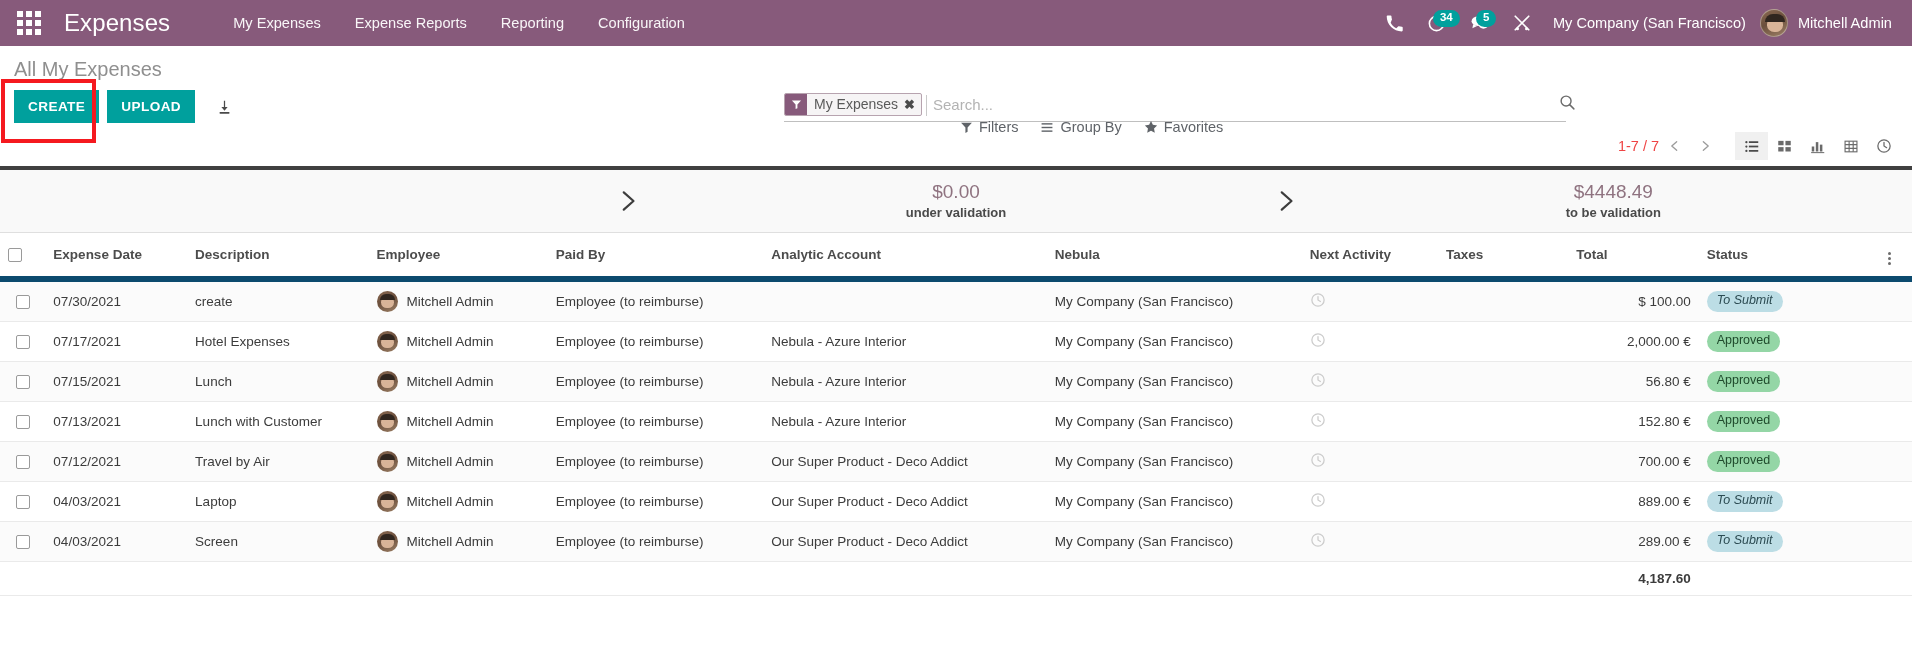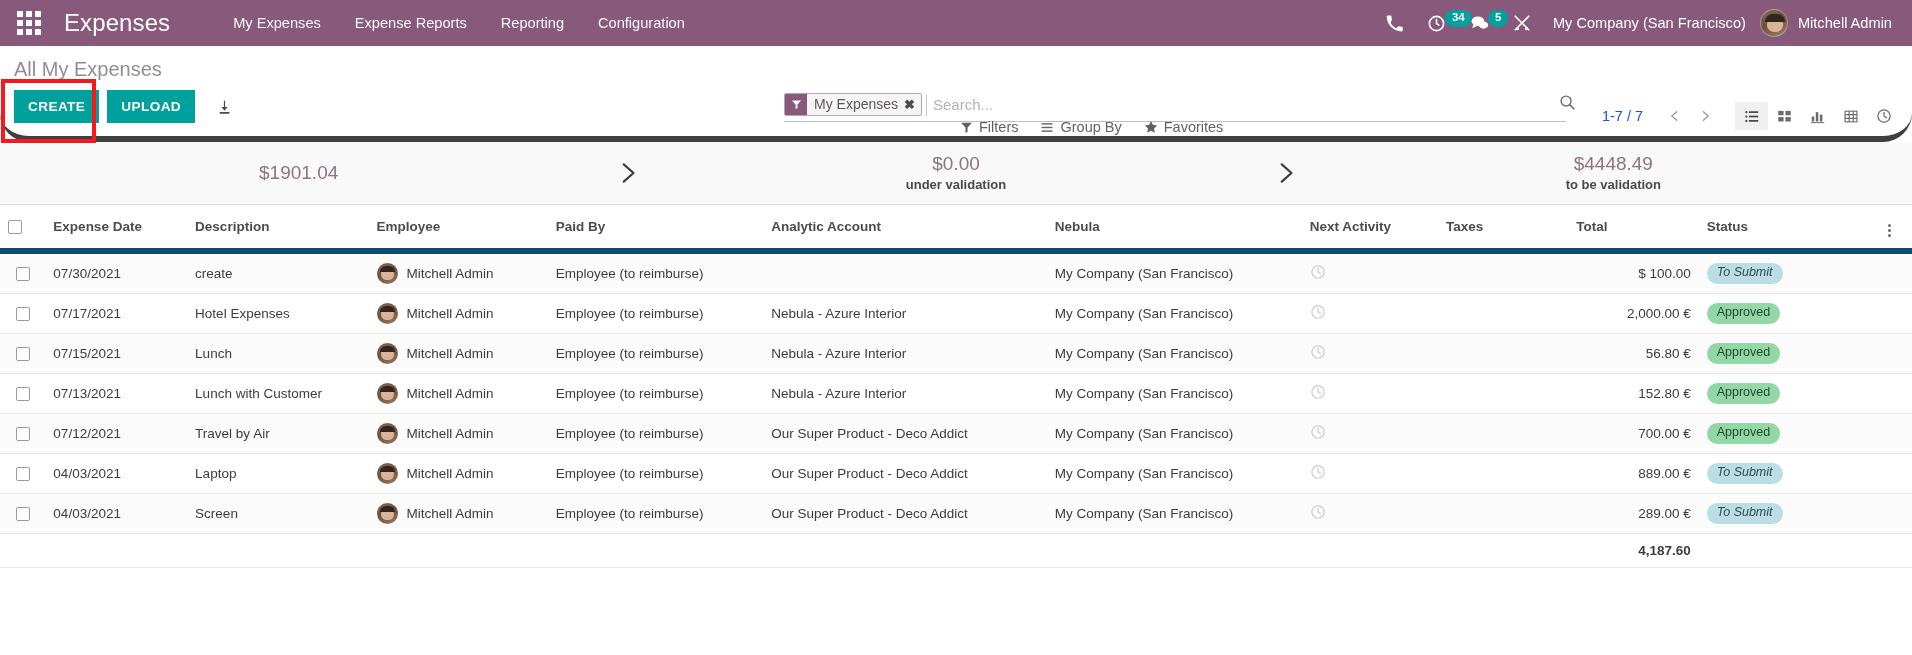--- a/index.html
+++ b/index.html
@@ -47,21 +47,21 @@
     padding-right: 16px;
   }
   .nav-icon {
     position: relative;
     height: 46px; display: flex; align-items: center;
     padding: 0 12px; cursor: pointer;
   }
   .nav-icon svg { display: block; }
   .badge-count {
     position: absolute;
-    top: 10px; left: 30px;
+    top: 10px; left: 18px;
     background: #00a09d;
     color: #fff;
     font-size: 11.5px;
     font-weight: 700;
     border-radius: 10px;
     padding: 2px 7px 3px 7px;
     line-height: 1;
     min-width: 19px;
     text-align: center;
   }
@@ -83,24 +83,23 @@
   }
   .avatar::before {
     content:''; position:absolute; left:4px; top:4px; width:20px; height:8px;
     border-radius: 10px 10px 0 0; background:#30261f; z-index:2;
   }
   .user-name { font-size: 14.6px; color: #fff; white-space: nowrap; }
 
   
   .control-panel {
     background: #ffffff;
-    border-bottom: 6px solid #404040;
+    border-bottom: 4px solid #404040;
     position: relative;
-    height: 96px;
-    border-radius: 29px;
+    height: 124px;
   }
   .cp-title {
     position: absolute; left: 14px; top: 12px;
     font-size: 20px; color: #8f8f8f; font-weight: 400;
   }
   .cp-buttons {
     position: absolute; left: 14px; top: 44px;
     display: flex; align-items: center;
   }
   .btn-primary {
@@ -198,21 +197,21 @@
   }
   .cp-filter-btn {
     display: flex; align-items: center; gap: 6px;
     font-size: 14.5px; color: #5f6368; cursor: pointer; white-space: nowrap;
   }
 
   .cp-right {
     position: absolute; right: 12px; bottom: 6px;
     display: flex; align-items: center;
   }
-  .pager-text { font-size: 14.5px; color: #1d4ed8; margin-right: 16px; white-space: nowrap; }
+  .pager-text { font-size: 14.5px; color: #ef4444; white-space: nowrap; }
   .pager-btn { padding: 0 9px; cursor: pointer; display:flex; align-items:center; }
   .view-switcher { display: flex; align-items: center; margin-left: 14px; }
   .view-btn {
     width: 33px; height: 28px;
     display: flex; align-items: center; justify-content: center;
     cursor: pointer;
   }
   .view-btn.active { background: #f0f0f0; }
 
   
@@ -496,21 +495,20 @@
           <circle cx="12" cy="12" r="9.2"></circle>
             <path d="M12 6.5V12l4 2.5" stroke-linecap="round"></path>
         </svg>
       </span>
     </div>
   </div>
 </div>
 
 <div class="dashboard">
   <div class="dash-cell">
-    <div class="dash-value">$1901.04</div>
   </div>
   <div class="dash-arrow">
     <svg width="26" height="30" viewBox="0 0 24 24" fill="none" stroke="#3d3d3d" stroke-width="2" stroke-linecap="round" stroke-linejoin="round">
       <path d="M9 4l9 8-9 8"></path>
     </svg>
   </div>
   <div class="dash-cell">
     <div class="dash-value">$0.00</div>
     <div class="dash-label">under validation</div>
   </div>

